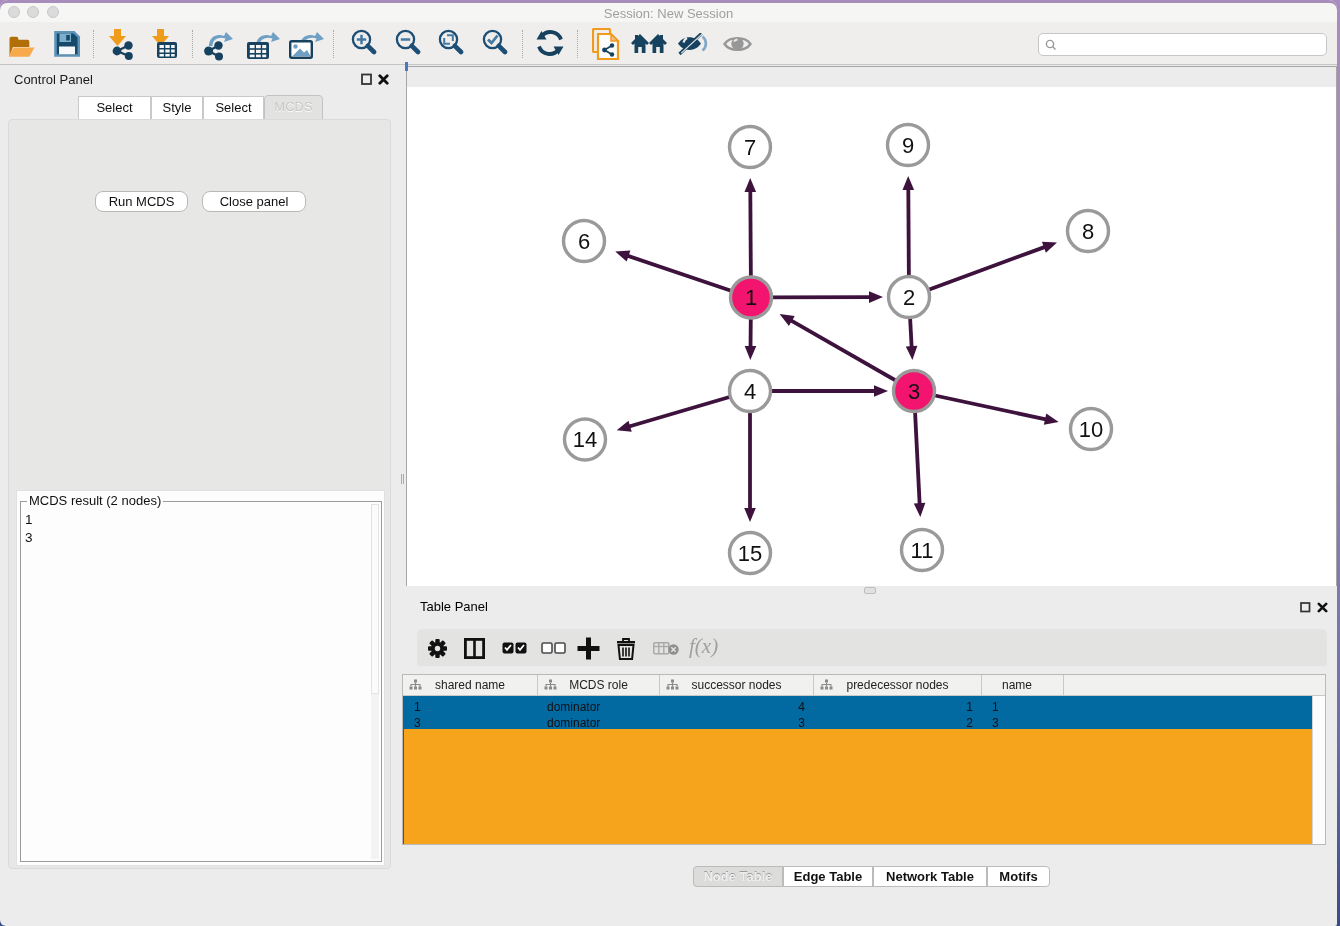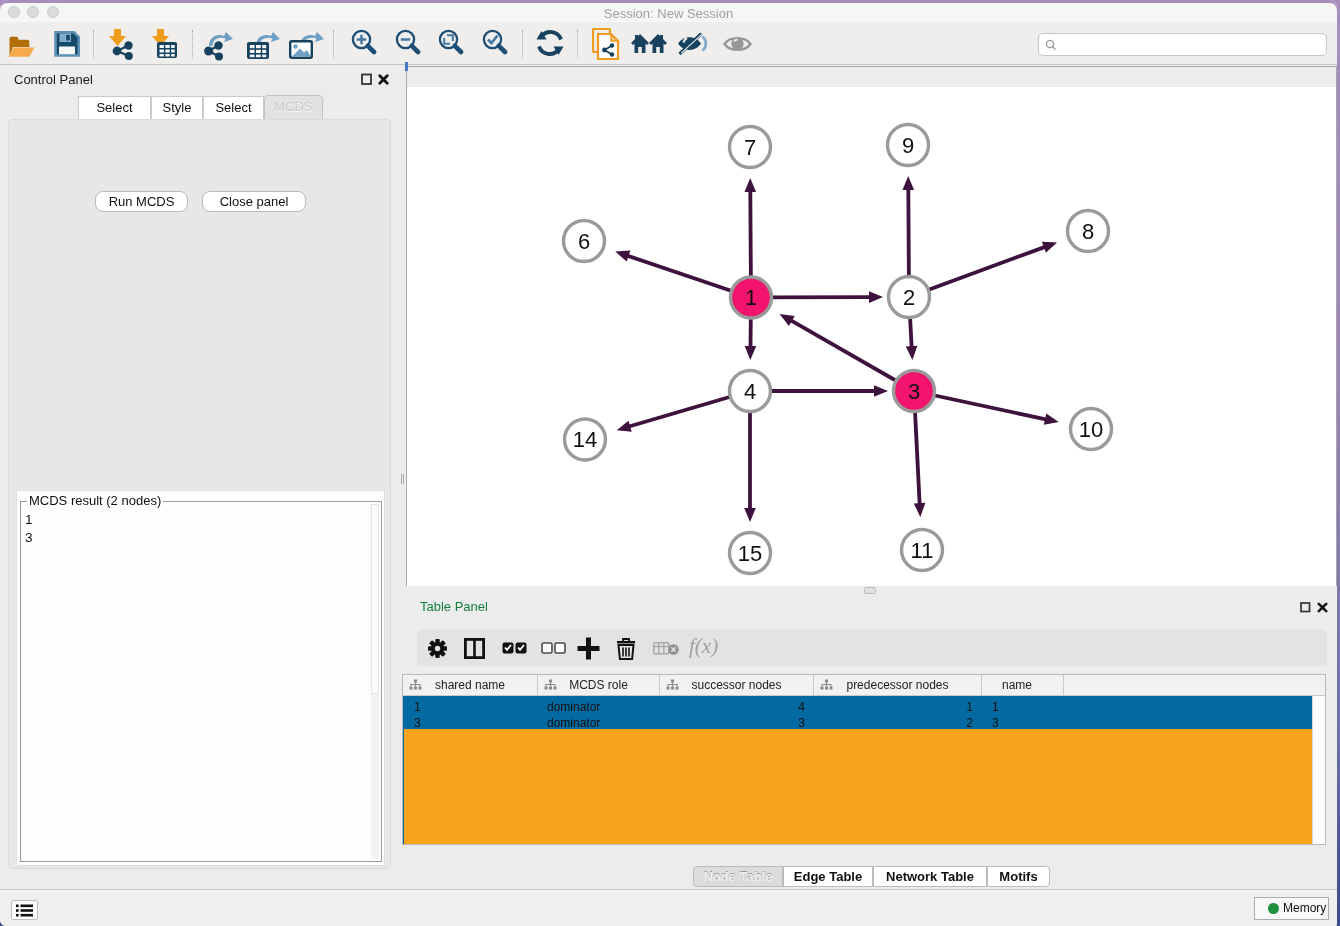--- a/index.html
+++ b/index.html
@@ -30,21 +30,21 @@
 #grouplabel { position:absolute; left:6px; top:-9px; background:#FDFDFD; font-size:13px; color:#111; padding:0 2px; }
 
 #netwin { position:absolute; left:406px; top:66px; width:931px; height:520px; border:1px solid #A6A6A6; border-bottom:none; }
 #nettitle { position:absolute; left:0; top:0; width:929px; height:19px; background:linear-gradient(180deg,#DEDEDE,#C9C9C9); border-bottom:1px solid #A5A5A5; }
 #netcanvas { position:absolute; left:0; top:20px; width:929px; height:499px; background:#fff; }
 .tlc { position:absolute; top:3px; width:13px; height:13px; border-radius:50%; }
 #nettitle-text { position:absolute; left:0; top:2px; width:929px; text-align:center; font-size:13px; font-weight:700; color:#111; }
 
 #hsplit-handle { position:absolute; left:864px; top:587px; width:12px; height:7px; background:#E0E0E0; border:1px solid #BDBDBD; border-radius:2px; }
 
-#tp-title { position:absolute; left:420px; top:599px; font-size:13px; color:#15803d; }
+#tp-title { position:absolute; left:420px; top:599px; font-size:13px; color:#000000; }
 #tp-toolbar { position:absolute; left:417px; top:629px; width:910px; height:37px; background:#E3E3E2; border-radius:6px 6px 0 0; }
 #tbl { position:absolute; left:402px; top:674px; width:924px; height:171px; background:#0369a1; border:1px solid #B9B9B9; }
 #tbl-head { position:absolute; left:0; top:0; width:922px; height:21px; background:#F1F1F0; border-bottom:1px solid #C9C9C9; }
 .th { position:absolute; top:0; height:20px; border-right:1px solid #C9C9C9; font-size:12px; color:#222; text-align:center; line-height:20px; }
 .td { position:absolute; font-size:12px; color:#111; height:16px; line-height:16px; }
 #orange { position:absolute; left:1px; top:54px; width:908px; height:115px; background:#F6A41C; }
 #tbl-sb { position:absolute; left:909px; top:21px; width:13px; height:148px; background:#FCFCFC; border-left:1px solid #D5D5D5; }
 
 #bot-tabs { position:absolute; left:693px; top:866px; height:21px; }
 .btab { position:absolute; top:0; height:21px; background:#fff; border:1px solid #BBBBBB; font-size:13px; font-weight:700; color:#111; text-align:center; line-height:19px; }
@@ -425,30 +425,15 @@
     <div class="td" style="left:589px; top:40px;">3</div>
     <div id="orange"></div>
     <div id="tbl-sb"></div>
   </div>
   <div id="bot-tabs">
     <div class="btab" style="left:0; width:90px; background:#DCDCDB; color:#EFEFEF; text-shadow:0 -1px 0 #9A9A9A; border-radius:4px 0 0 4px;">Node Table</div>
     <div class="btab" style="left:90px; width:90px;">Edge Table</div>
     <div class="btab" style="left:180px; width:114px;">Network Table</div>
     <div class="btab" style="left:294px; width:63px; border-radius:0 4px 4px 0;">Motifs</div>
   </div>
-  <div id="statusbar">
-    <div id="listbtn">
-        <svg width="17" height="13" viewBox="0 0 17 13">
-          <g fill="#111">
-            <rect x="0" y="0.5" width="2.6" height="2.6"></rect>
-            <rect x="0" y="5.2" width="2.6" height="2.6"></rect>
-            <rect x="0" y="9.9" width="2.6" height="2.6"></rect>
-            <rect x="4.5" y="0.5" width="12.5" height="2.6"></rect>
-            <rect x="4.5" y="5.2" width="12.5" height="2.6"></rect>
-            <rect x="4.5" y="9.9" width="12.5" height="2.6"></rect>
-          </g>
-        </svg>
-      </div>
-    <div id="membtn"><span style="display:inline-block; width:11px; height:11px; border-radius:50%; background:#1F8E3D; margin:5px 4px 0 13px; vertical-align:-2px;"></span>Memory</div>
-  </div>
 </div>
 
 <div class="abs" style="left:1337px; top:0; width:3px; height:926px; background:linear-gradient(180deg,#A98DBE,#9D87B6 40%,#6A6FA4 80%,#3A4C86); z-index:50;"></div>
 
 </body></html>

